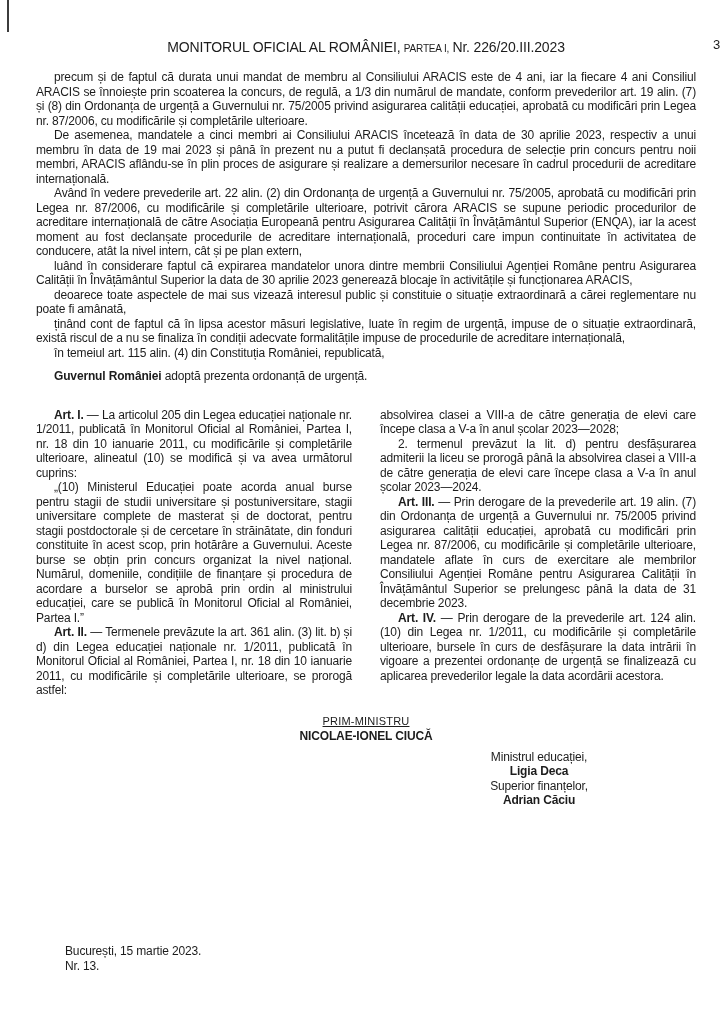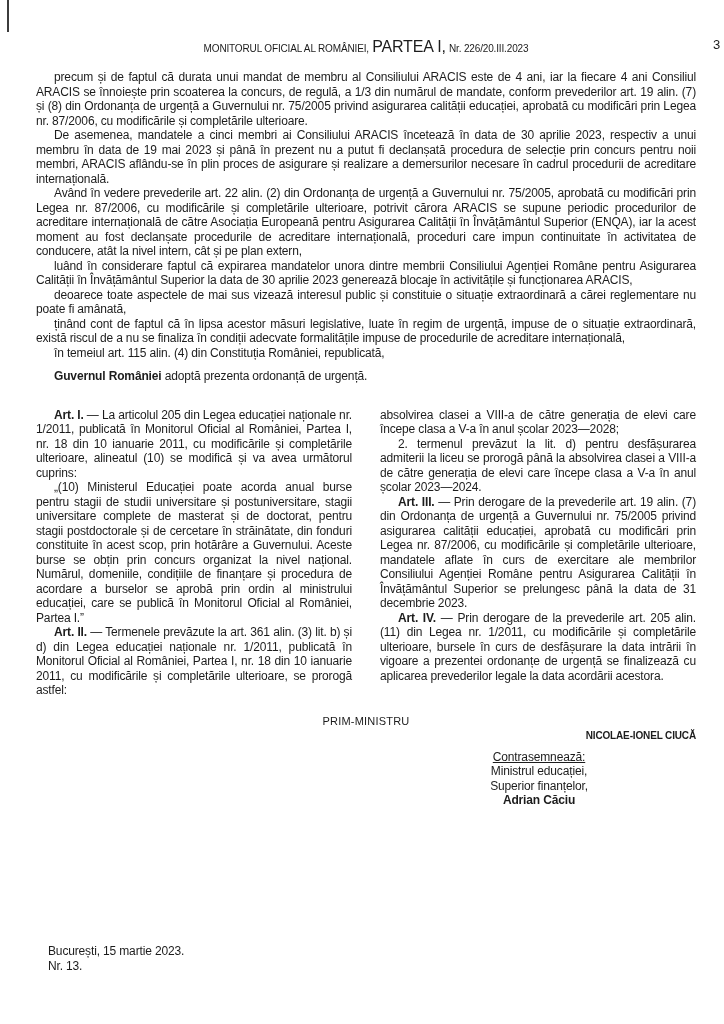--- a/index.html
+++ b/index.html
@@ -12,39 +12,39 @@
     font-family:"Liberation Sans","DejaVu Sans",sans-serif;
     font-size:12px;
     line-height:14.5px;
     letter-spacing:-0.15px;
     box-sizing:border-box;
     padding:0 28px 0 36px;
     overflow:hidden;
   }
   .crop-mark { position:absolute; left:7px; top:0; width:2px; height:32px; background:#3c3c3c; }
   .header { position:relative; padding-top:40px; text-align:center; height:18px; }
-  .header .gazette, .header .issue { font-size:10px; }
-  .header .part { font-size:16px; }
+  .header .gazette, .header .issue { font-size:14px; }
+  .header .part { font-size:10px; }
   .page-number { position:absolute; right:4px; top:38px; font-size:13px; }
   .preamble { margin-top:12px; text-align:justify; }
   .preamble p { margin:0; text-indent:18px; }
   .preamble p.decision { margin-top:9px; margin-bottom:12px; }
   b.lead { font-weight:bold; }
   .cols { display:flex; gap:28px; margin-top:24px; }
   .col { width:322px; text-align:justify; }
   .col p { margin:0; text-indent:18px; }
   .col p.no-indent { text-indent:0; }
   .signature { margin-top:16px; }
   .sig-center { text-align:center; }
-  .pm-title { font-size:11px; letter-spacing:0.2px; }
-  .pm-name { font-weight:bold; font-size:10px; margin-top:1px;text-align:right; }
+  .pm-title { font-size:11px; letter-spacing:0.2px;text-decoration:underline; }
+  .pm-name { font-weight:bold; font-size:12px; margin-top:1px; }
   .countersign { width:210px; margin:6px 52px 0 auto; text-align:center; }
   .countersign .cs-title { text-decoration:underline; }
   .countersign .cs-name { font-weight:bold; }
-  .footer { position:absolute; left:48px; top:944px; }
+  .footer { position:absolute; left:65px; top:944px; }
   .footer div { margin:0; }
 </style>
 </head>
 <body>
 
 <div class="page">
 
   <div class="crop-mark"></div>
 
   <div class="header">
@@ -68,30 +68,30 @@
   <div class="cols">
     <div class="col">
       <p><b class="lead">Art. I.</b><span> — La articolul 205 din Legea educației naționale nr. 1/2011, publicată în Monitorul Oficial al României, Partea I, nr. 18 din 10 ianuarie 2011, cu modificările și completările ulterioare, alineatul (10) se modifică și va avea următorul cuprins:</span></p>
       <p><b class="lead"></b><span>„(10) Ministerul Educației poate acorda anual burse pentru stagii de studii universitare și postuniversitare, stagii universitare complete de masterat și de doctorat, pentru stagii postdoctorale și de cercetare în străinătate, din fonduri constituite în acest scop, prin hotărâre a Guvernului. Aceste burse se obțin prin concurs organizat la nivel național. Numărul, domeniile, condițiile de finanțare și procedura de acordare a burselor se aprobă prin ordin al ministrului educației, care se publică în Monitorul Oficial al României, Partea I.”</span></p>
       <p><b class="lead">Art. II.</b><span> — Termenele prevăzute la art. 361 alin. (3) lit. b) și d) din Legea educației naționale nr. 1/2011, publicată în Monitorul Oficial al României, Partea I, nr. 18 din 10 ianuarie 2011, cu modificările și completările ulterioare, se prorogă astfel:</span></p>
     </div>
     <div class="col">
       <p class="no-indent"><b class="lead"></b><span>absolvirea clasei a VIII-a de către generația de elevi care începe clasa a V-a în anul școlar 2023—2028;</span></p>
       <p><b class="lead"></b><span>2. termenul prevăzut la lit. d) pentru desfășurarea admiterii la liceu se prorogă până la absolvirea clasei a VIII-a de către generația de elevi care începe clasa a V-a în anul școlar 2023—2024.</span></p>
       <p><b class="lead">Art. III.</b><span> — Prin derogare de la prevederile art. 19 alin. (7) din Ordonanța de urgență a Guvernului nr. 75/2005 privind asigurarea calității educației, aprobată cu modificări prin Legea nr. 87/2006, cu modificările și completările ulterioare, mandatele aflate în curs de exercitare ale membrilor Consiliului Agenției Române pentru Asigurarea Calității în Învățământul Superior se prelungesc până la data de 31 decembrie 2023.</span></p>
-      <p><b class="lead">Art. IV.</b><span> — Prin derogare de la prevederile art. 205 alin. (11) din Legea nr. 1/2011, cu modificările și completările ulterioare, bursele în curs de desfășurare la data intrării în vigoare a prezentei ordonanțe de urgență se finalizează cu aplicarea prevederilor legale la data acordării acestora.</span></p>
+      <p><b class="lead">Art. IV.</b><span> — Prin derogare de la prevederile art. 124 alin. (10) din Legea nr. 1/2011, cu modificările și completările ulterioare, bursele în curs de desfășurare la data intrării în vigoare a prezentei ordonanțe de urgență se finalizează cu aplicarea prevederilor legale la data acordării acestora.</span></p>
     </div>
   </div>
 
   <div class="signature">
     <div class="sig-center pm-title">PRIM-MINISTRU</div>
     <div class="sig-center pm-name">NICOLAE-IONEL CIUCĂ</div>
     <div class="countersign">
-      <div class="cs-title">Contrasemnează:</div>
       <div class="cs-role">Ministrul educației,</div>
+      <div class="cs-name">Ligia Deca</div>
       <div class="cs-role">Superior finanțelor,</div>
       <div class="cs-name">Adrian Căciu</div>
     </div>
   </div>
 
   <div class="footer">
     <div>București, 15 martie 2023.</div>
     <div>Nr. 13.</div>
   </div>
 

